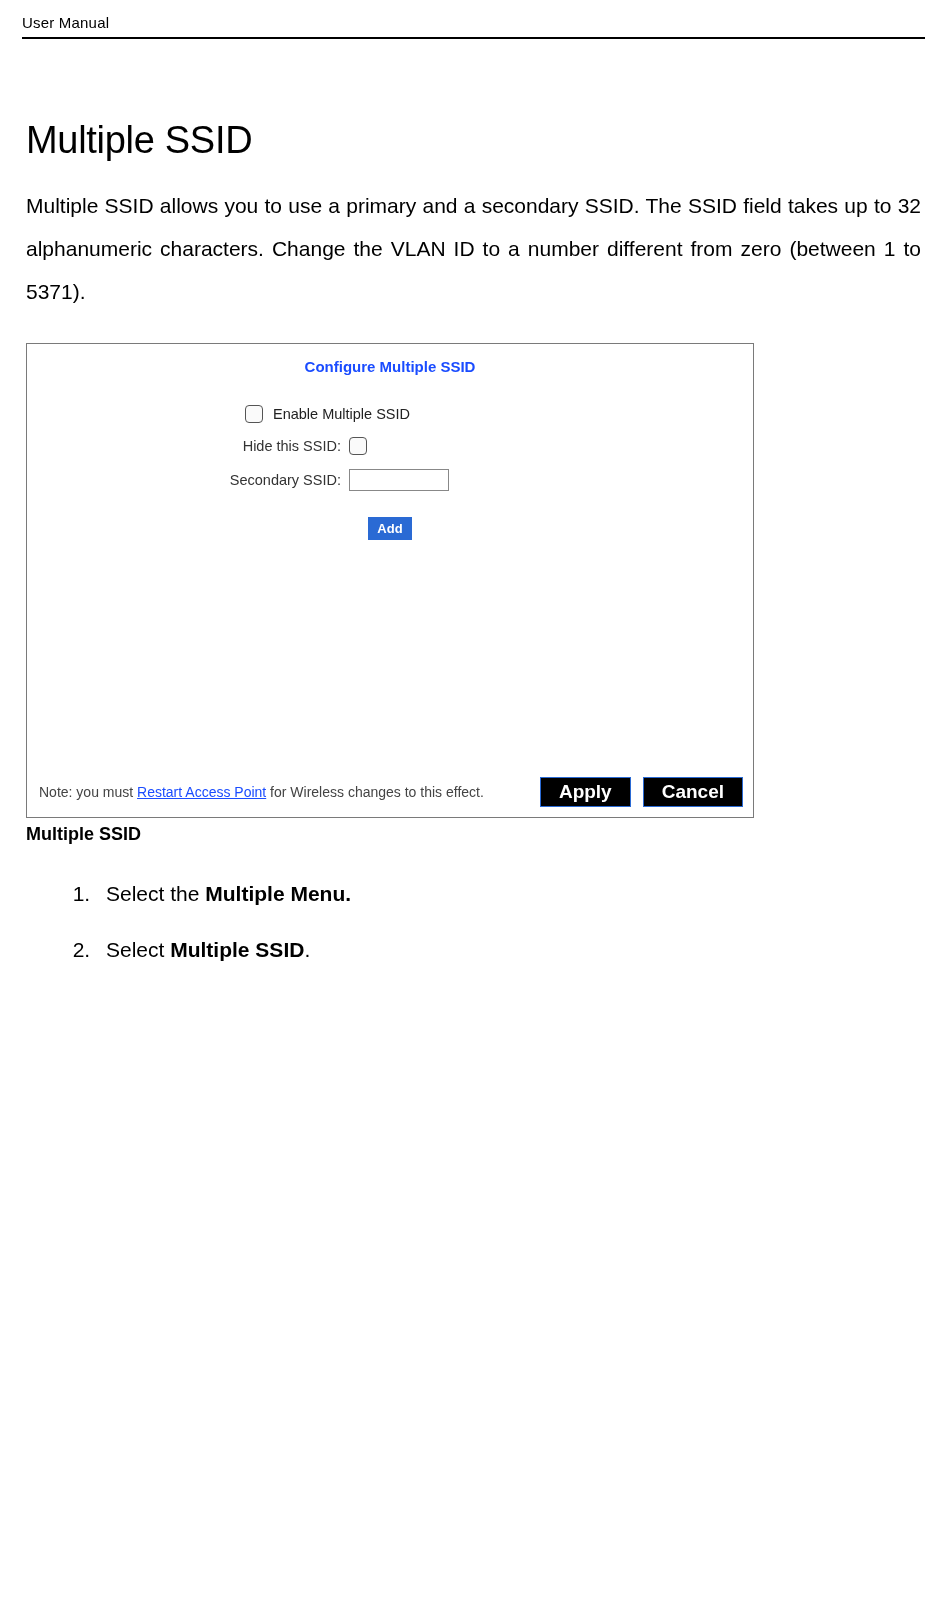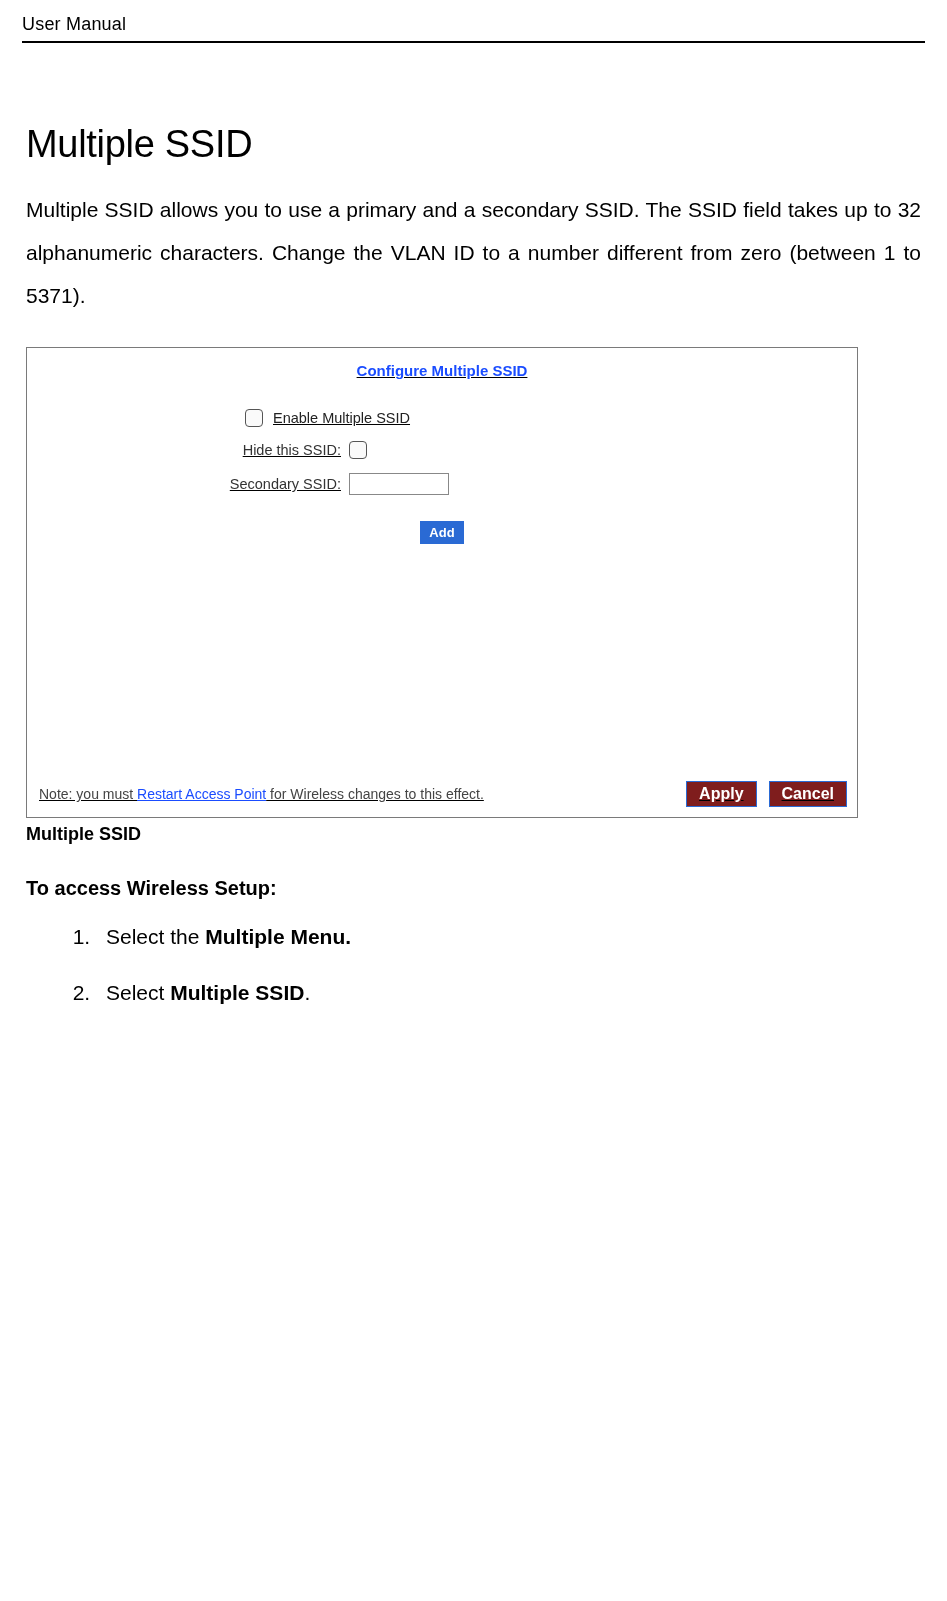--- a/index.html
+++ b/index.html
@@ -1,37 +1,37 @@
 <!DOCTYPE html>
 <html><head>
 <meta charset="utf-8">
 <style>
   * { box-sizing: border-box; margin: 0; padding: 0; }
   html, body { width: 947px; height: 1601px; background: #fff; font-family: "Helvetica Neue", Arial, sans-serif; color: #000; }
   .page { width: 947px; height: 1601px; position: relative; padding: 14px 22px 0 22px; }
-  .top-header { font-size: 18px; color: #000; margin-bottom: 6px; letter-spacing: 0.2px; }
+  .top-header { font-size: 15px; color: #000; margin-bottom: 6px; letter-spacing: 0.2px; }
   .top-rule { border: none; border-top: 2.2px solid #000; margin-bottom: 80px; }
   .content { padding: 0 4px; }
   h1.section-title { font-size: 38px; font-weight: 400; color: #000; margin-bottom: 22px; letter-spacing: -0.3px; }
   p.body-text { font-size: 21px; line-height: 2.05; color: #000; text-align: justify; text-justify: inter-word; margin-bottom: 30px; font-weight: 300; }
 
-  .screenshot-frame { width: 832px; border: 1.5px solid #7a7a7a; margin-bottom: 6px; background: #fff; text-decoration: underline; }
+  .screenshot-frame { width: 728px; border: 1.5px solid #7a7a7a; margin-bottom: 6px; background: #fff; }
   .ss-title { text-align: center; color: #1a4cff; font-weight: 700; font-size: 15px; font-family: Verdana, Geneva, sans-serif; padding: 14px 0 30px 0; }
   .ss-body { font-family: Verdana, Geneva, sans-serif; font-size: 14.5px; color: #222; }
   .ss-row { display: flex; align-items: center; margin-bottom: 14px; }
   .ss-label { width: 322px; text-align: right; padding-right: 8px; color: #333; font-size: 14.5px; }
   .ss-check { width: 18px; height: 18px; border: 1px solid #555; border-radius: 4px; background: #fafafa; margin-right: 10px; display: inline-block; vertical-align: middle; }
   .ss-input { width: 100px; height: 22px; border: 1px solid #888; background: #fff; display: inline-block; }
   .ss-add-wrap { text-align: center; padding: 12px 0 4px 0; }
   .ss-btn { display: inline-block; background: #2a6ad4; color: #fff; font-family: Verdana, Geneva, sans-serif; font-size: 13px; font-weight: 700; padding: 3px 8px; border: 1px solid #2a6ad4; }
   .ss-spacer { height: 225px; }
   .ss-note-bar { display: flex; justify-content: space-between; align-items: center; padding: 8px 10px 10px 12px; font-size: 14px; color: #444; }
   .ss-note-bar a { color: #1a4cff; text-decoration: underline; }
   .ss-btn-group { display: flex; gap: 12px; }
-  .ss-btn-apply, .ss-btn-cancel { background: #7f1d1d; color: #fff; font-family: Verdana, Geneva, sans-serif; font-size: 16px; font-weight: 700; padding: 3px 12px; border: 1px solid #2a6ad4; }
+  .ss-btn-apply, .ss-btn-cancel { background: #000000; color: #fff; font-family: Verdana, Geneva, sans-serif; font-size: 19px; font-weight: 700; padding: 3px 18px; border: 1px solid #2a6ad4; }
 
   .caption { font-size: 18px; font-weight: 600; margin-bottom: 32px; }
   .subheading { font-size: 20px; font-weight: 700; margin-bottom: 20px; }
   ol.steps { list-style: decimal; padding-left: 70px; font-size: 21px; font-weight: 300; }
   ol.steps li { margin-bottom: 22px; padding-left: 10px; line-height: 1.6; }
   ol.steps li b { font-weight: 600; }
 
   .footer { position: absolute; left: 22px; right: 22px; bottom: 18px; }
   .footer-rule { border: none; border-top: 1.6px solid #000; margin-bottom: 10px; }
   .footer-text { font-size: 13px; color: #000; }
@@ -74,21 +74,20 @@
           <div class="ss-btn-group">
             <span class="ss-btn-apply">Apply</span>
             <span class="ss-btn-cancel">Cancel</span>
           </div>
         </div>
       </div>
     </div>
 
     <div class="caption">Multiple SSID</div>
 
-    <div class="subheading">To access Wireless Setup:</div>
 
     <ol class="steps">
       <li>
         <span>Select the </span><b>Multiple Menu.</b><span></span>
       </li>
       <li>
         <span>Select </span><b>Multiple SSID</b><span>.</span>
       </li>
     </ol>
   </div>

